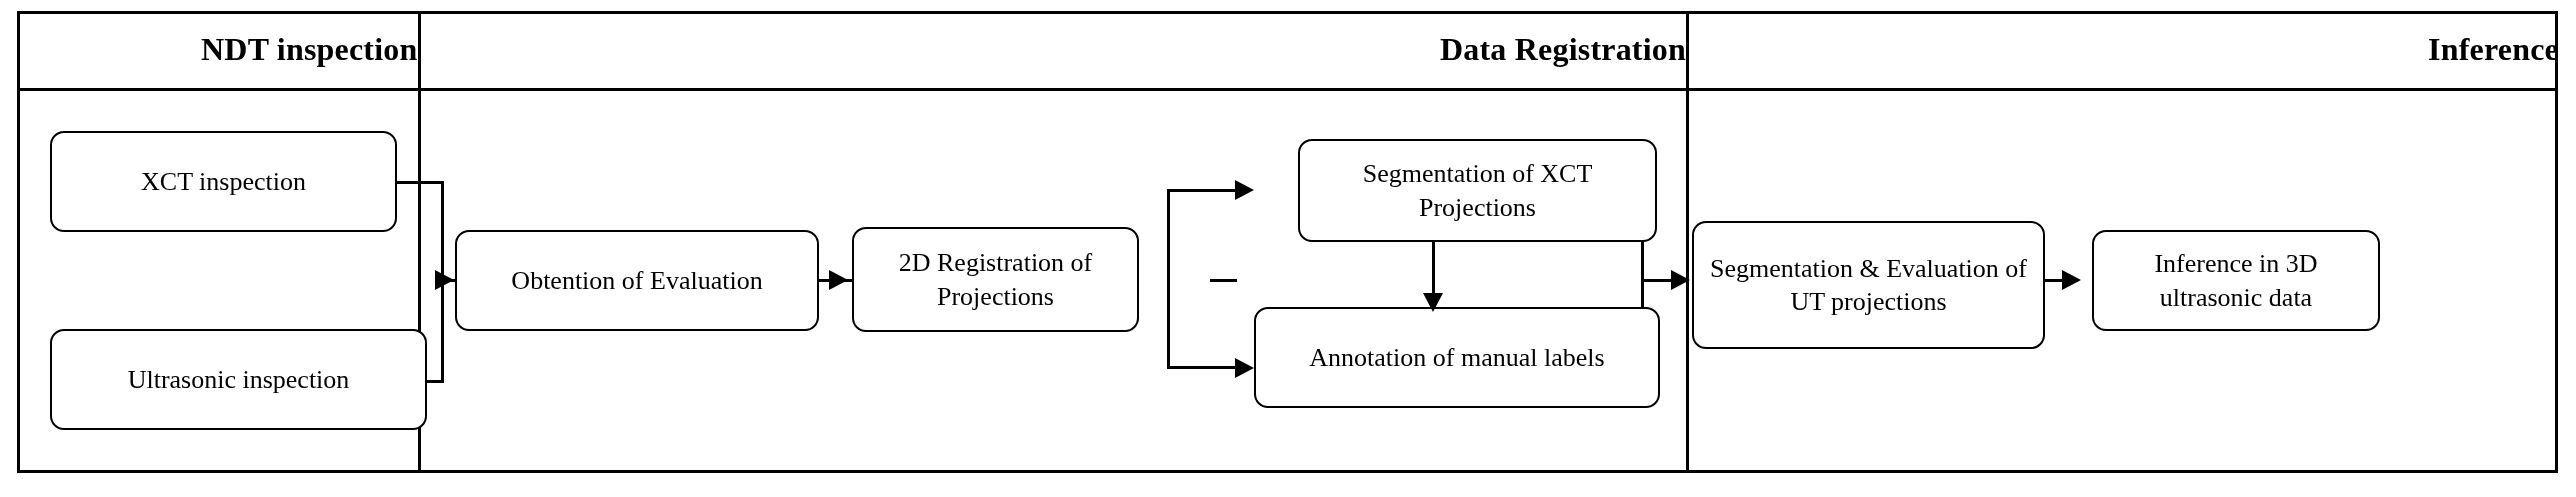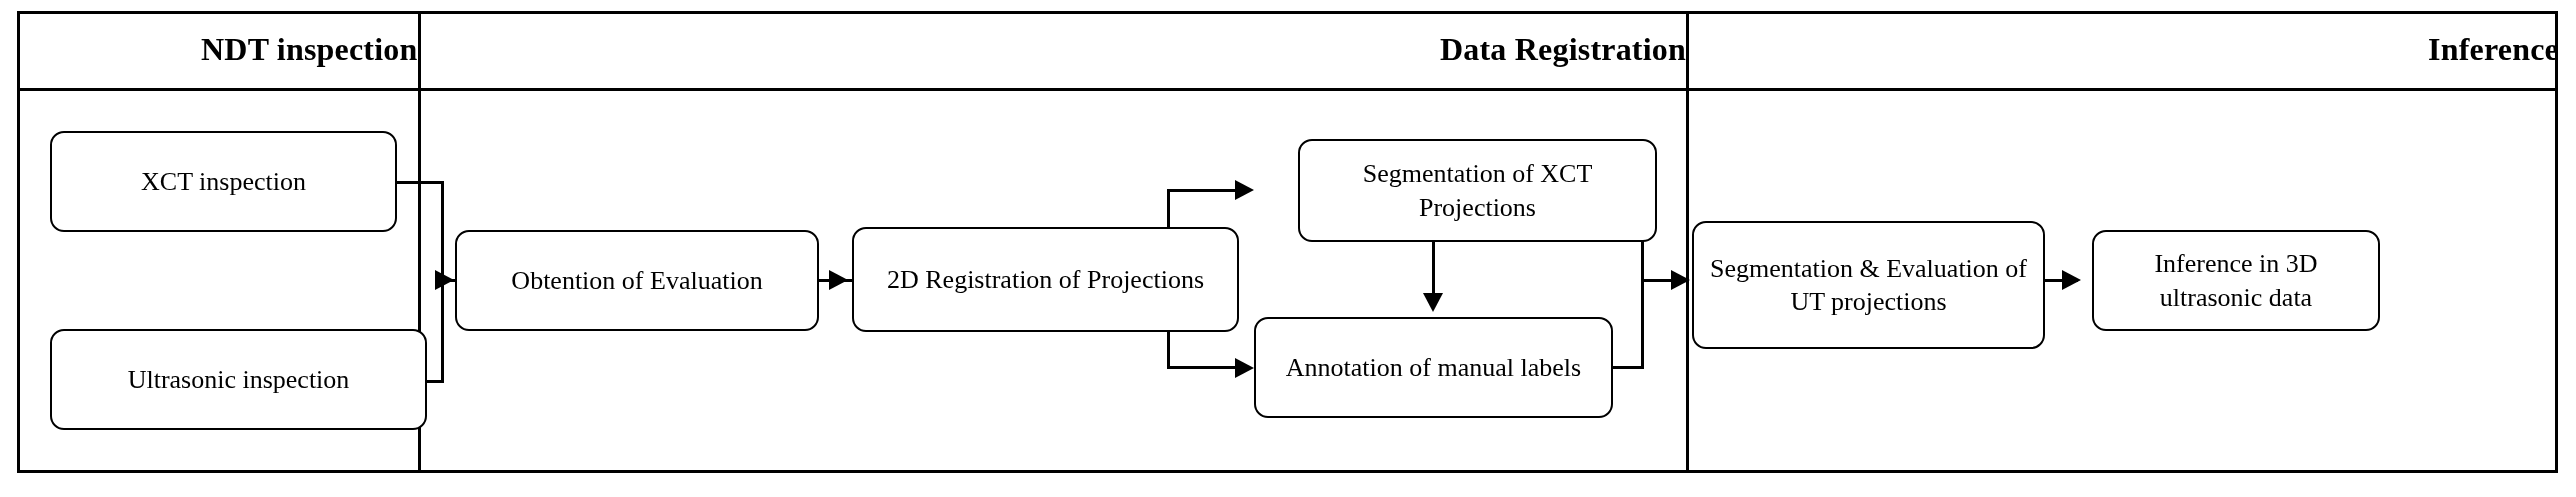--- a/index.html
+++ b/index.html
@@ -57,23 +57,23 @@
     line-height:1.28;
     padding:3.2px 6.3px;
     z-index:3;
   }
   .node span{display:block;width:100%;}
 
   
   #node-xct        {left:50px; top:131px; width:347px; height:101px;}
   #node-ultrasonic {left:50px; top:329px; width:377px; height:101px;}
   #node-obtention  {left:455px;top:230px; width:364px; height:101px;}
-  #node-registration{left:852px;top:227px;width:387px;height:105px;}
+  #node-registration{left:852px;top:227px;width:287px;height:105px;}
   #node-seg-xct    {left:1254px;top:139px; width:359px; height:103px;margin-left:44px;}
-  #node-annotation {left:1254px;top:317px; width:359px; height:101px;}
+  #node-annotation {left:1254px;top:307px; width:406px; height:101px;}
   #node-seg-ut     {left:1692px;top:221px; width:353px; height:128px;}
   #node-inference  {left:2084px;top:230px; width:288px; height:101px;margin-left:8px;}
 
   
   .ln{position:absolute;background:#000;z-index:2;}
   .ln.h{height:2.8px;}
   .ln.v{width:2.8px;}
 
   .arrow-r{
     position:absolute;width:0;height:0;z-index:4;

